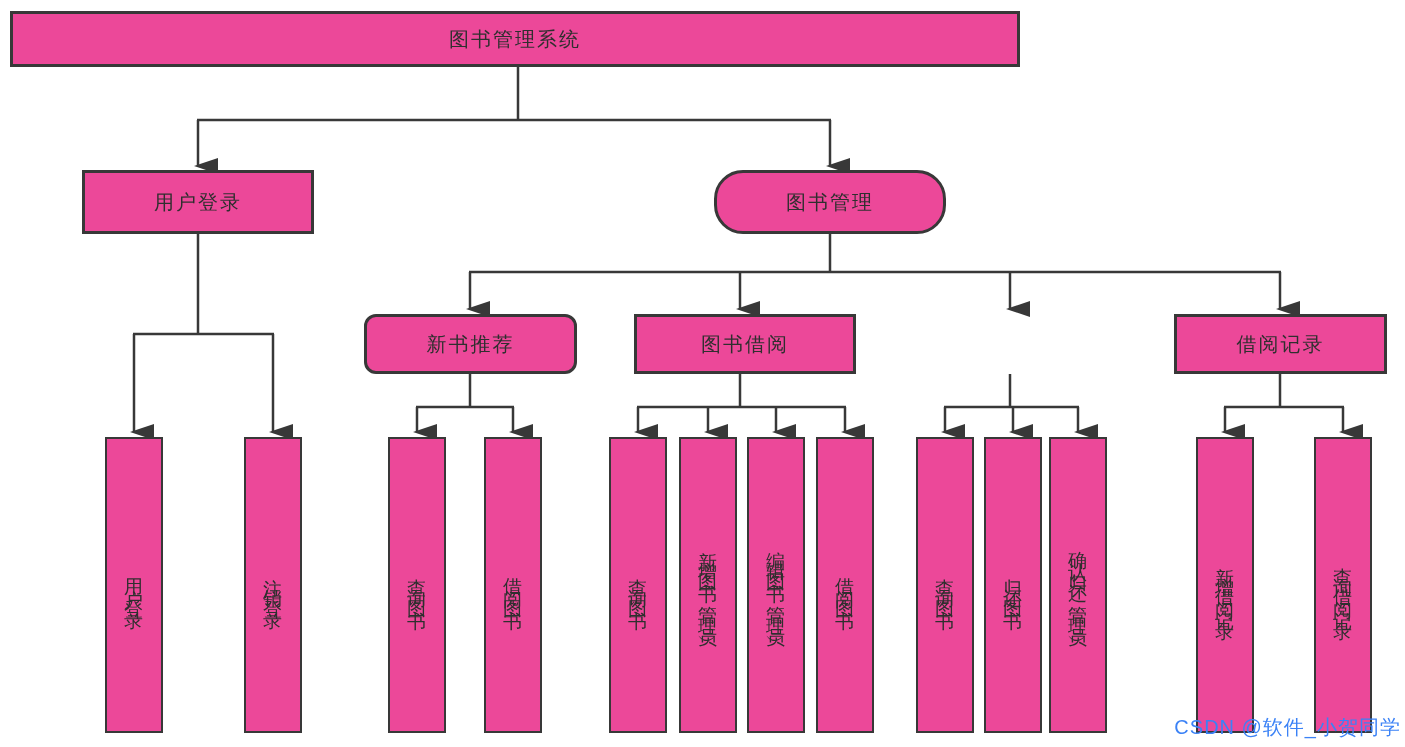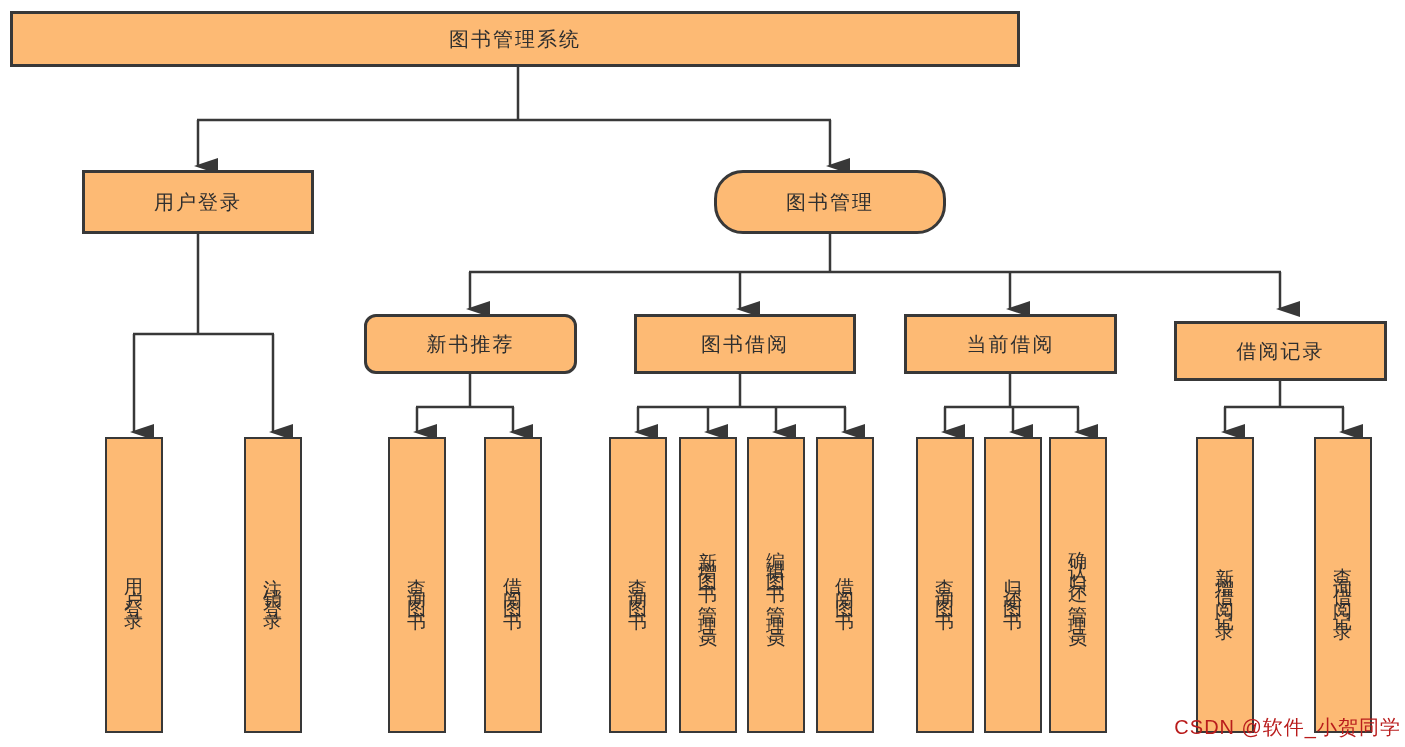--- a/index.html
+++ b/index.html
@@ -18,21 +18,21 @@
   .connectors {
     position: absolute;
     left: 0;
     top: 0;
     width: 1405px;
     height: 747px;
   }
   .node {
     position: absolute;
     box-sizing: border-box;
-    background: #fdba74;
+    background: #ec4899;
     border: 3px solid #383838;
     display: flex;
     align-items: center;
     justify-content: center;
     color: #2f2f2f;
   }
   .hnode {
     font-size: 20px;
     letter-spacing: 2px;
     white-space: nowrap;
@@ -50,21 +50,21 @@
     letter-spacing: 11px;
     color: #2f2f2f;
     white-space: nowrap;
   }
   .watermark {
     position: absolute;
     right: 4px;
     top: 714px;
     font-size: 20px;
     letter-spacing: 1px;
-    color: #b91c1c;
+    color: #3b82f6;
     white-space: nowrap;
     pointer-events: none;
   }
 </style>
 </head>
 <body>
 
 <div class="stage">
 
   <svg class="connectors" width="1405" height="747" viewBox="0 0 1405 747" aria-hidden="true">
@@ -120,24 +120,21 @@
   <div class="node hnode" style="left:714px; top:170px; width:232px; height:64px;border-radius:29px;">
     <span>图书管理</span>
   </div>
 
   <div class="node hnode" style="left:364px; top:314px; width:213px; height:60px;border-radius:12px;">
     <span>新书推荐</span>
   </div>
   <div class="node hnode" style="left:634px; top:314px; width:222px; height:60px;">
     <span>图书借阅</span>
   </div>
-  <div class="node hnode" style="left:904px; top:314px; width:213px; height:60px;">
-    <span>当前借阅</span>
-  </div>
-  <div class="node hnode" style="left:1174px; top:321px; width:213px; height:60px;">
+  <div class="node hnode" style="left:1174px; top:314px; width:213px; height:60px;">
     <span>借阅记录</span>
   </div>
 
   <div class="node vnode" style="left:105px; top:437px;">
     <span class="vlabel">用户登录</span>
   </div>
   <div class="node vnode" style="left:244px; top:437px;">
     <span class="vlabel">注销登录</span>
   </div>
 

